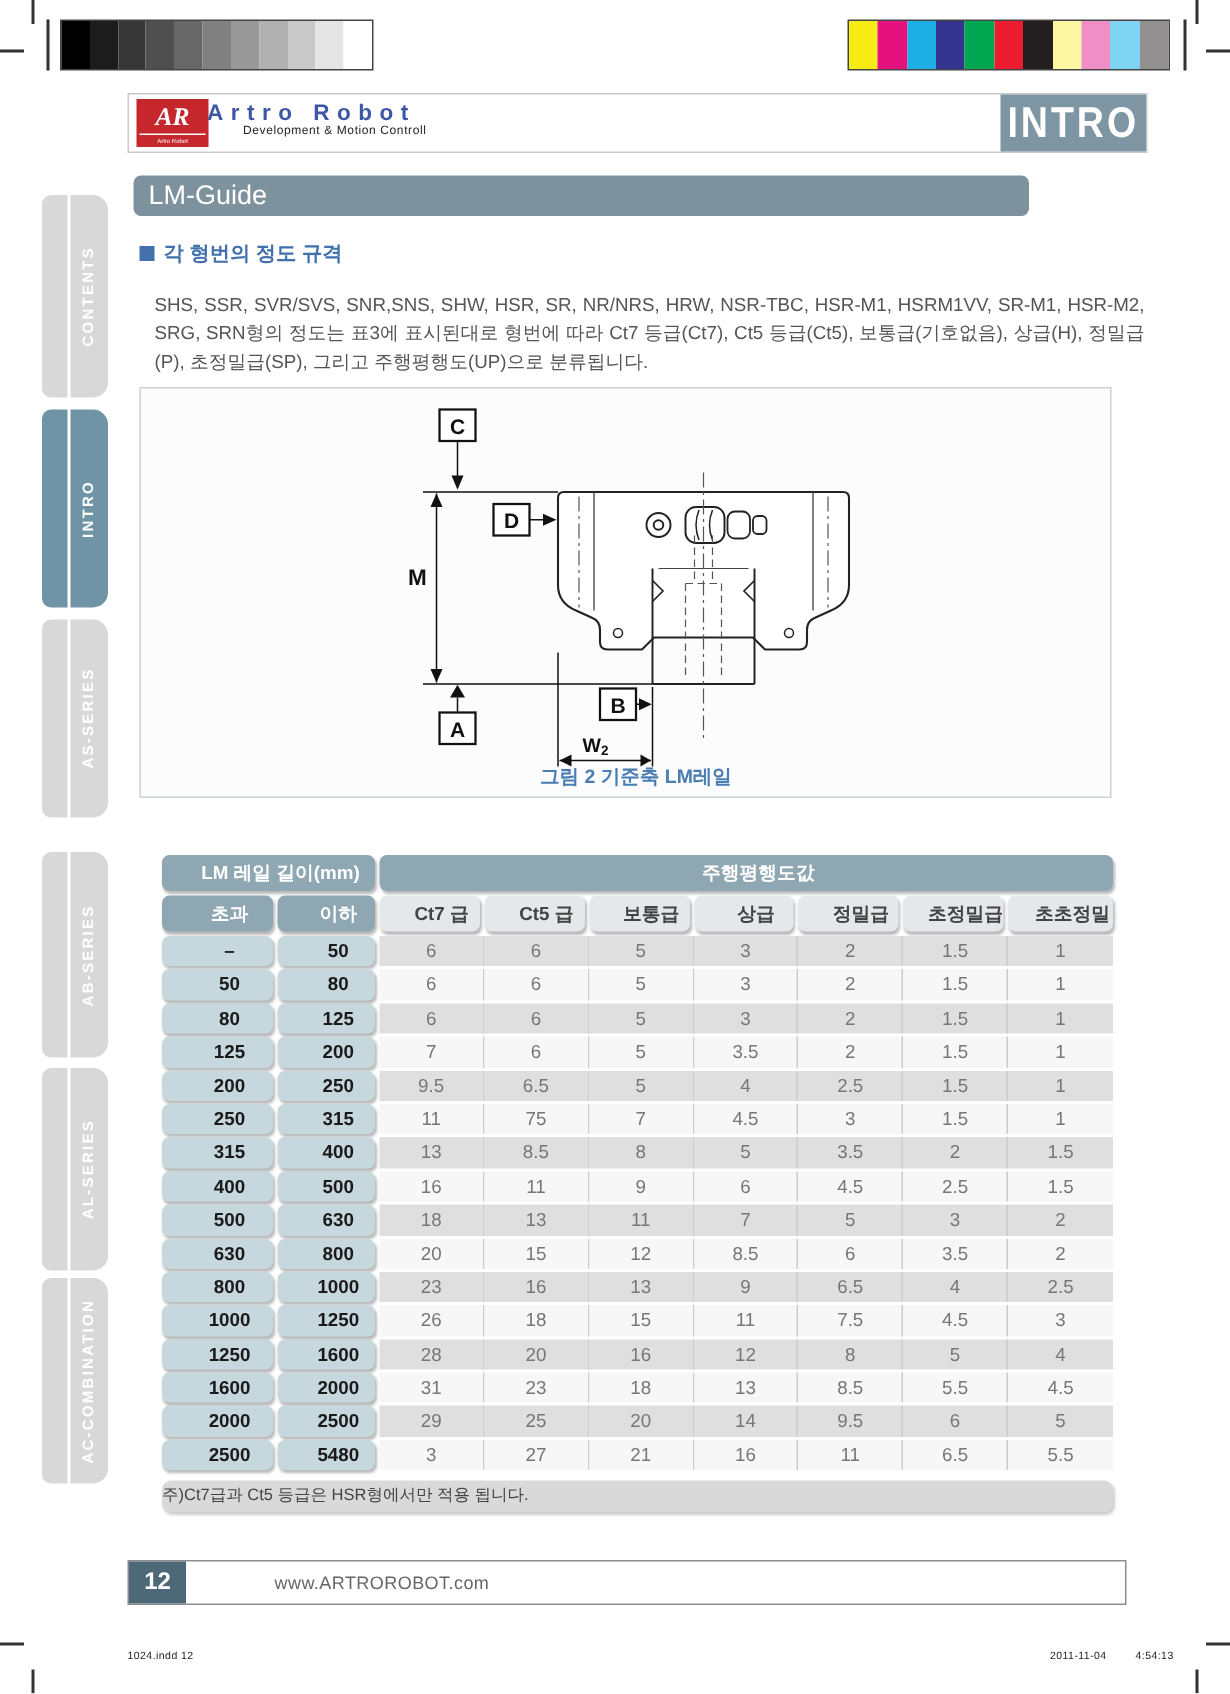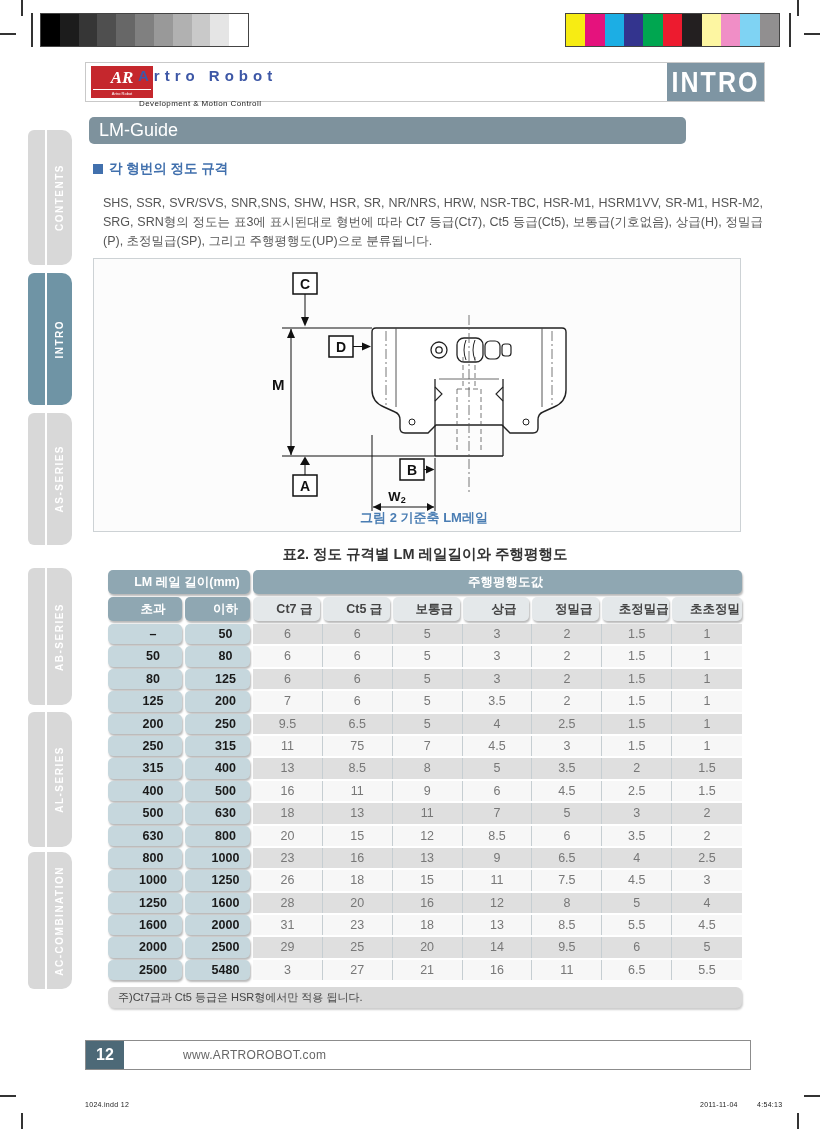--- a/index.html
+++ b/index.html
@@ -20,25 +20,25 @@
   .tab .tab-body span{writing-mode:vertical-rl;transform:rotate(180deg);font-size:10px;font-weight:bold;
        color:#fff;letter-spacing:1.5px;white-space:nowrap;}
   .tab:nth-child(1){height:135px;margin-bottom:8px;}
   .tab:nth-child(2){height:132px;margin-bottom:8px;}
   .tab:nth-child(3){height:132px;margin-bottom:23px;}
   .tab:nth-child(4){height:137px;margin-bottom:7px;}
   .tab:nth-child(5){height:135px;margin-bottom:5px;}
   .tab:nth-child(6){height:137px;}
   
   .header{position:absolute;left:85px;top:62px;width:680px;height:40px;border:1px solid #c9c9c9;background:#fff;box-sizing:border-box;}
-  .logo-box{position:absolute;left:5px;top:3px;width:62px;height:32px;background:#c5272d;color:#fff;text-align:center;}
+  .logo-box{position:absolute;left:5px;top:3px;width:48px;height:32px;background:#c5272d;color:#fff;text-align:center;}
   .logo-box .mono{font-family:"Liberation Serif",serif;font-weight:bold;font-style:italic;font-size:17px;line-height:23px;display:block;}
   .logo-box .mono-sub{font-size:4px;line-height:5px;display:block;border-top:1px solid #fff;margin:0 2px;padding-top:1px;white-space:nowrap;overflow:hidden;}
   .brand{position:absolute;left:52px;top:4px;color:#3d57a6;font-weight:bold;font-size:15px;letter-spacing:5px;white-space:nowrap;}
-  .brand-sub{position:absolute;left:53px;top:36px;color:#222;font-size:8px;letter-spacing:.4px;white-space:nowrap;}
+  .brand-sub{position:absolute;left:53px;top:19px;color:#222;font-size:8px;letter-spacing:.4px;white-space:nowrap;padding-left:23px;}
   .intro-badge{position:absolute;right:0;top:0;width:97px;height:38px;background:#7e95a3;display:flex;align-items:center;justify-content:center;}
   .intro-badge span{color:#fff;font-weight:bold;font-size:25px;letter-spacing:2px;transform:scaleY(1.15);}
   
   .titlebar{position:absolute;left:89px;top:117px;width:597px;height:27px;background:#7e929d;border-radius:5px;
             color:#fff;font-size:18px;line-height:27px;padding-left:10px;box-sizing:border-box;}
   .sec-head{position:absolute;left:93px;top:160px;color:#4170ad;font-weight:bold;font-size:13.5px;display:flex;align-items:center;justify-content:space-between;}
   .sec-head .sq{width:10px;height:10px;background:#4170ad;margin-right:6px;}
   .bodytext{position:absolute;left:103px;top:181px;width:660px;font-size:12.5px;line-height:19px;color:#555;text-align:justify;}
   
   .diagram{position:absolute;left:93px;top:258px;width:648px;height:274px;border:1px solid #cdd2d5;background:#fcfcfc;box-sizing:border-box;}
@@ -54,21 +54,21 @@
   .pill.lite{background:#e4e8ea;color:#444;}
   .pill.span2{grid-column:1/3;}
   .pill.span7{grid-column:3/10;margin-right:0;}
   .chead .pill:nth-child(9){margin-right:0;}
   .pill.cell{background:#c6d7dd;color:#1a1a1a;font-weight:bold;font-size:12.5px;height:20.4px;line-height:20.4px;}
   .ncell{text-align:center;font-size:12.5px;color:#777;height:20.4px;line-height:20.4px;border-right:1px solid #c6ced2;}
   .ncell.lastcol{border-right:none;}
   .trow.odd .ncell{background:#dfdfdf;}
   .trow.even .ncell{background:#f7f7f7;}
   .note{position:absolute;left:108px;top:987px;width:634px;height:21px;background:#d9d9d9;border-radius:6px;
-        font-size:11px;color:#444;line-height:21px;padding-left:10px;box-sizing:border-box;box-shadow:1px 2px 2px rgba(0,0,0,.2);}
+        font-size:11px;color:#444;line-height:21px;box-sizing:border-box;box-shadow:1px 2px 2px rgba(0,0,0,.2);}
   
   .footer{position:absolute;left:85px;top:1040px;width:666px;height:30px;border:1px solid #8c8c8c;box-sizing:border-box;background:#fff;}
   .pageno{position:absolute;left:0;top:0;width:38px;height:28px;background:#4d6977;color:#fff;font-weight:bold;font-size:16px;
           display:flex;align-items:center;justify-content:center;}
   .site{position:absolute;left:52px;top:0;height:28px;line-height:28px;font-size:12px;color:#666;letter-spacing:.3px;margin-left:45px;}
   svg text{font-family:"Liberation Sans",sans-serif;}
 </style>
 </head>
 <body>
 
@@ -239,21 +239,20 @@
       <polygon points="332,206.5 332,214.5 340.5,210.5" fill="#111"></polygon>
 
       <text x="303" y="242" font-size="13" font-weight="bold" fill="#111" text-anchor="middle"><tspan>W</tspan><tspan font-size="9" dy="2">2</tspan></text>
       <line x1="279" y1="248" x2="340" y2="248" stroke="#111" stroke-width="1"></line>
       <polygon points="287,244 287,252 279,248" fill="#111"></polygon>
       <polygon points="333,244 333,252 340,248" fill="#111"></polygon>
     </svg>
     <figcaption class="fig-caption">그림 2 기준축 LM레일</figcaption>
   </figure>
 
-  <div class="tbl-title">표2. 정도 규격별 LM 레일길이와 주행평행도</div>
   <div class="tbl">
       <div class="trow ghead">
         <div class="pill dark span2">LM 레일 길이(mm)</div>
         <div class="pill dark span7">주행평행도값</div>
       </div>
       <div class="trow chead">
         <div class="pill dark">초과</div>
         <div class="pill dark">이하</div>
         <div class="pill lite">Ct7 급</div>
         <div class="pill lite">Ct5 급</div>

